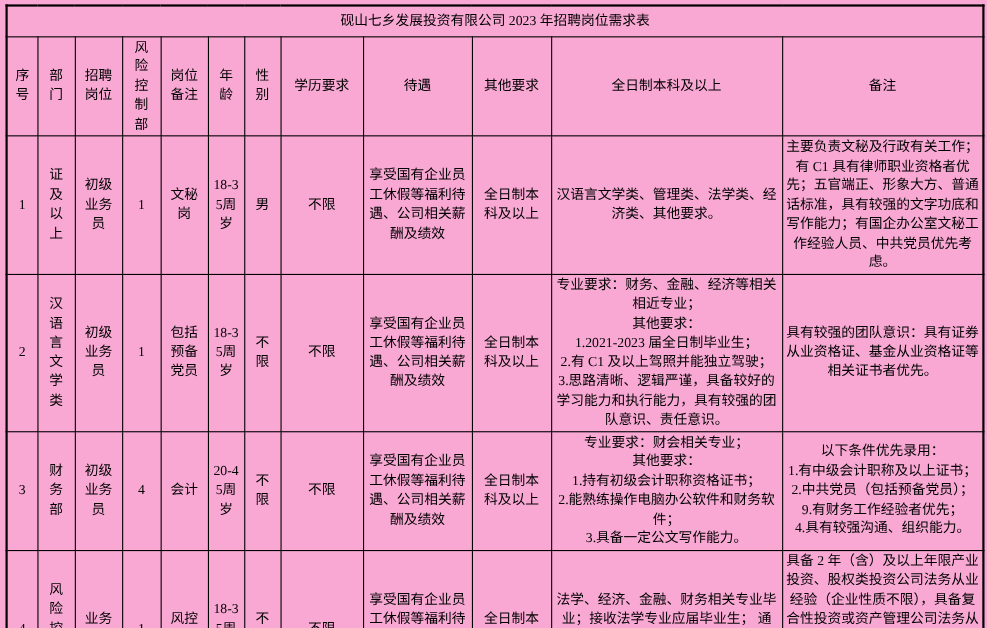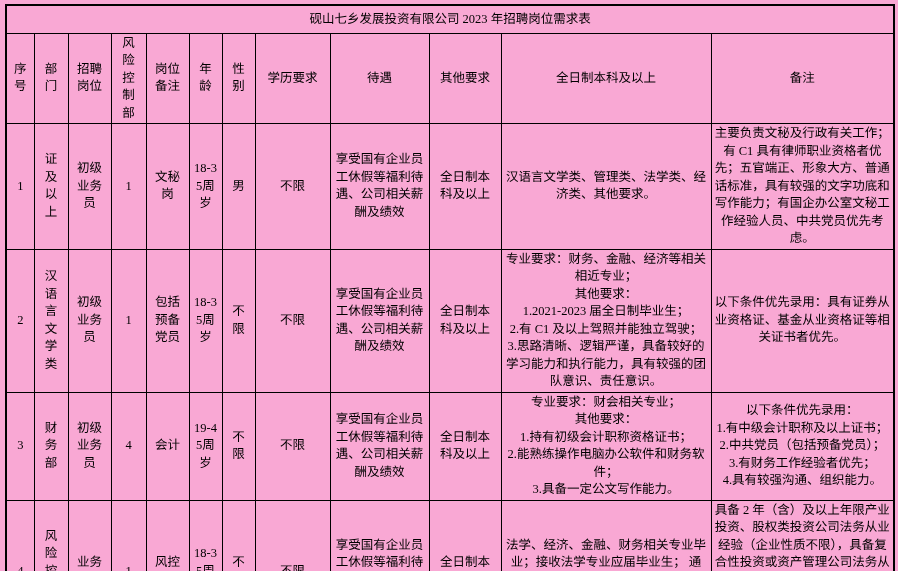--- a/index.html
+++ b/index.html
@@ -117,42 +117,42 @@
         <td class="tight">18-35周岁</td>
         <td>不限</td>
         <td>不限</td>
         <td class="tight">享受国有企业员工休假等福利待遇、公司相关薪酬及绩效</td>
         <td>全日制本科及以上</td>
         <td class="tight left pre">专业要求：财务、金融、经济等相关相近专业；
 其他要求：
 1.2021-2023 届全日制毕业生；
 2.有 C1 及以上驾照并能独立驾驶；
 3.思路清晰、逻辑严谨，具备较好的学习能力和执行能力，具有较强的团队意识、责任意识。</td>
-        <td class="tight left">以下条件优先录用：具有证券从业资格证、基金从业资格证等相关证书者优先。</td>
+        <td class="tight left">具有较强的团队意识：具有证券从业资格证、基金从业资格证等相关证书者优先。</td>
       </tr>
       <tr class="h-r3">
         <td>3</td>
         <td>财务部</td>
         <td>初级业务员</td>
         <td>4</td>
         <td>会计</td>
-        <td class="tight">19-45周岁</td>
+        <td class="tight">20-45周岁</td>
         <td>不限</td>
         <td>不限</td>
         <td class="tight">享受国有企业员工休假等福利待遇、公司相关薪酬及绩效</td>
         <td>全日制本科及以上</td>
         <td class="tight left pre">专业要求：财会相关专业；
 其他要求：
 1.持有初级会计职称资格证书；
 2.能熟练操作电脑办公软件和财务软件；
 3.具备一定公文写作能力。</td>
         <td class="tight left pre">以下条件优先录用：
 1.有中级会计职称及以上证书；
 2.中共党员（包括预备党员）；
-3.有财务工作经验者优先；
+9.有财务工作经验者优先；
 4.具有较强沟通、组织能力。</td>
       </tr>
       <tr class="h-r4">
         <td>4</td>
         <td>风险控制部</td>
         <td>业务员</td>
         <td>1</td>
         <td>风控法务</td>
         <td class="tight">18-35周岁</td>
         <td>不限</td>

